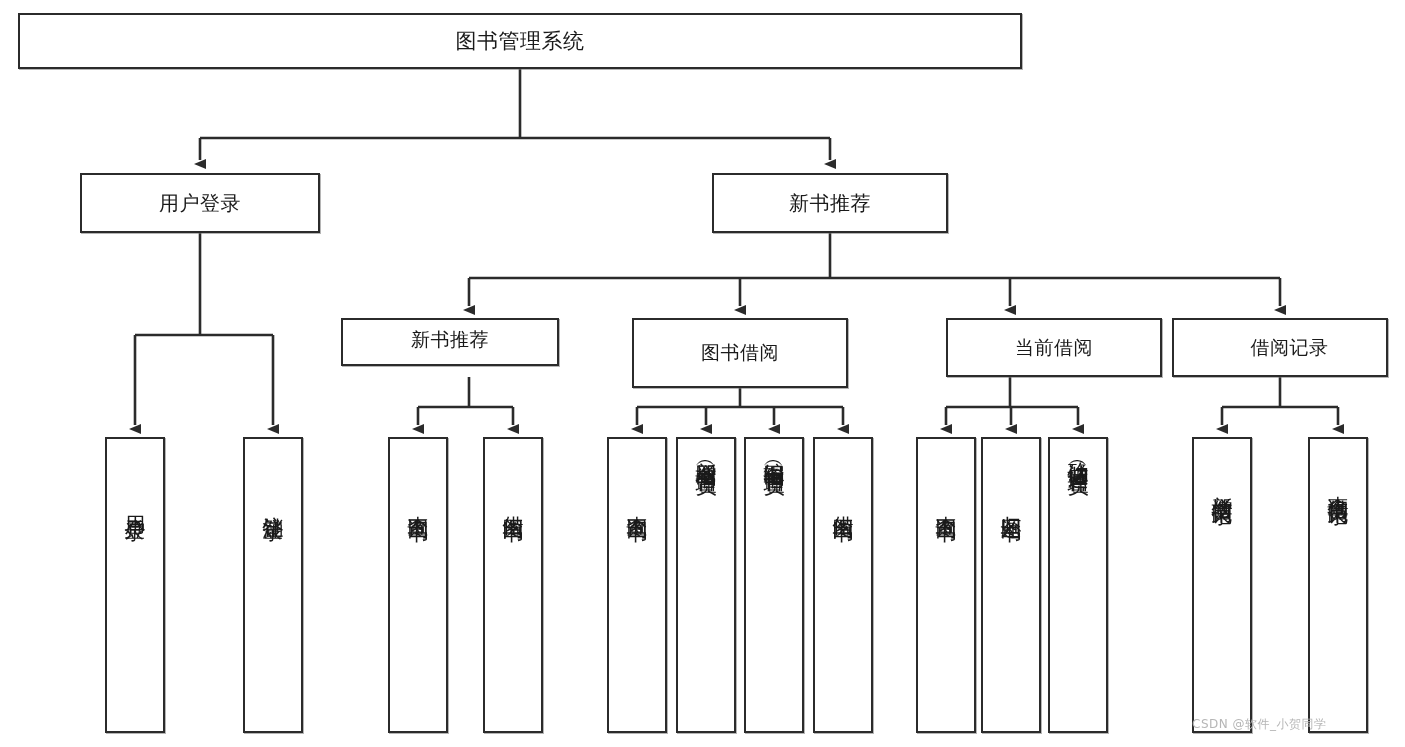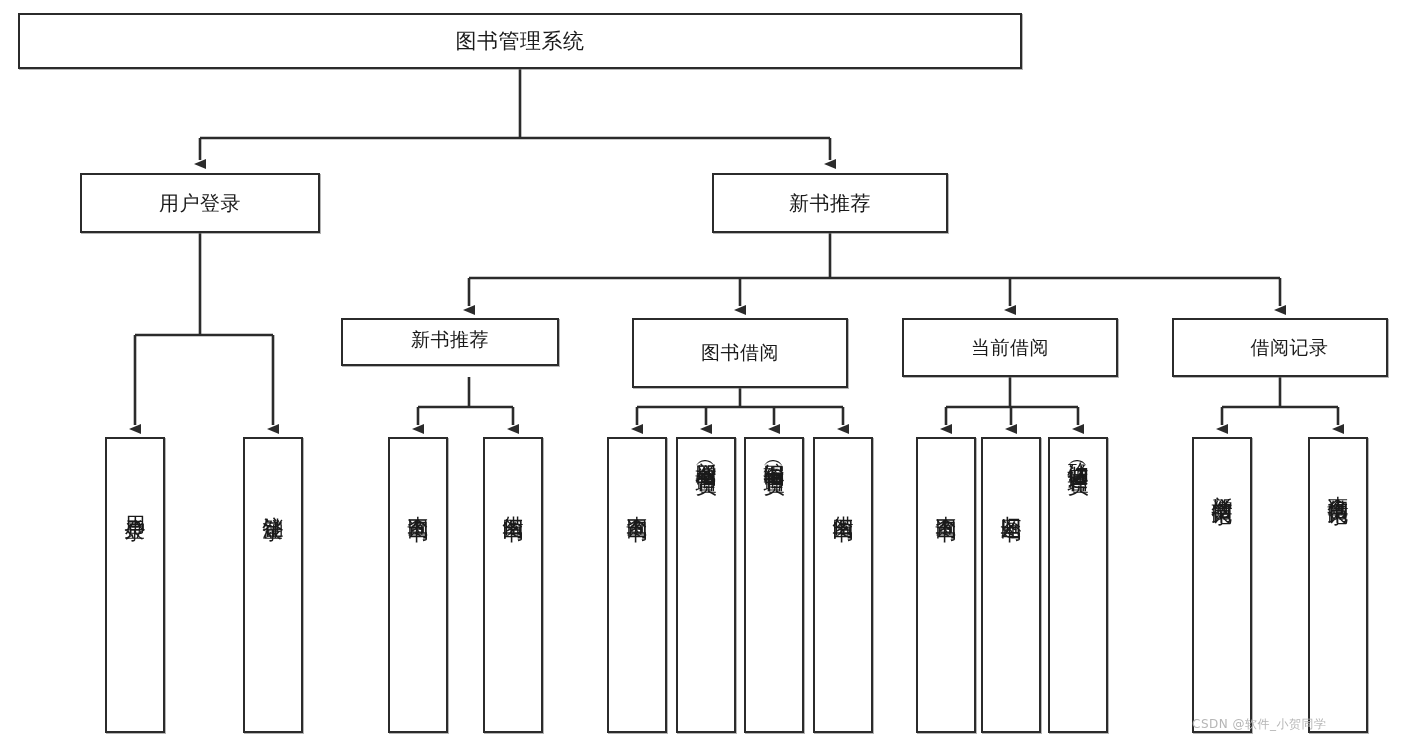--- a/index.html
+++ b/index.html
@@ -136,21 +136,21 @@
   <div class="node level1" style="left:712px; top:173px; width:236px; height:60px;">
     <span class="label">新书推荐</span>
   </div>
 
   <div class="node level2" style="left:341px; top:318px; width:218px; height:48px;font-family:Liberation Mono, monospace;">
     <span class="label">新书推荐</span>
   </div>
   <div class="node level2" style="left:632px; top:318px; width:216px; height:70px;">
     <span class="label">图书借阅</span>
   </div>
-  <div class="node level2" style="left:902px; top:318px; width:216px; height:59px;">
+  <div class="node level2" style="left:946px; top:318px; width:216px; height:59px;">
     <span class="label">当前借阅</span>
   </div>
   <div class="node level2" style="left:1172px; top:318px; width:216px; height:59px;padding-left:19px;">
     <span class="label">借阅记录</span>
   </div>
 
   <div class="node leaf" style="left:105px; top:437px; width:60px; height:296px; padding-top:60px;">
     <span class="label">用户登录</span>
   </div>
   <div class="node leaf" style="left:243px; top:437px; width:60px; height:296px; padding-top:60px;">

